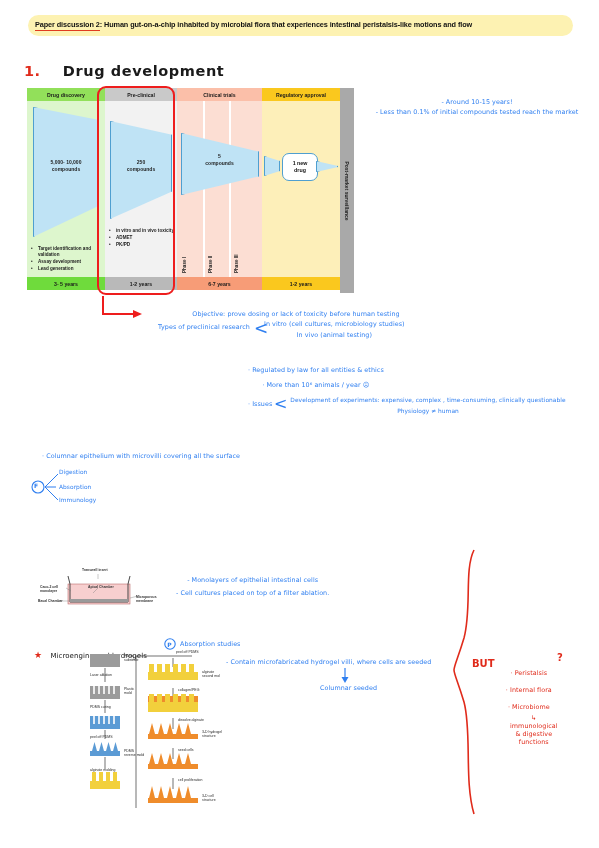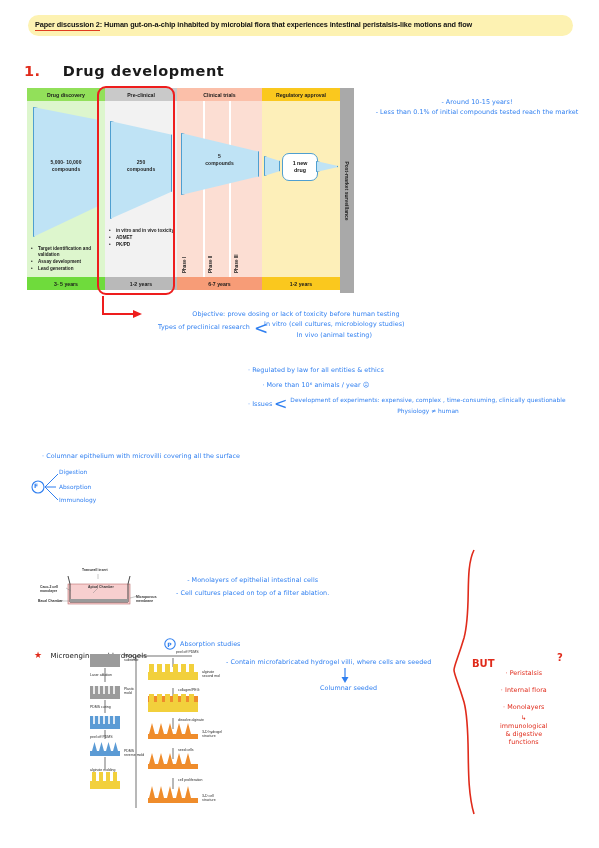--- a/index.html
+++ b/index.html
@@ -364,18 +364,18 @@
     <path d="M22 2 C12 22, 20 60, 12 90 C6 110, 2 118, 2 122 C2 126, 6 134, 12 154 C20 184, 12 232, 22 266" stroke="#e02b1b" stroke-width="1.6" fill="none"></path>
   </svg>
 
   <div style="position:absolute;left:472px;top:652px;" class="hw red" style2="">
     <span style="font-size:10px;font-weight:bold;color:#e02b1b;" class="hw">BUT</span>
   </div>
 
   <div style="position:absolute;left:500px;top:669px;" class="hw red hwtext">
     <div>· Peristalsis</div>
     <div style="margin-top:8px;">· Internal flora</div>
-    <div style="margin-top:8px;">· Monolayers</div>
-    <div style="margin-top:2px;line-height:8px;">↳ immunological &amp; digestive functions</div>
+    <div style="margin-top:8px;">· Microbiome</div>
+    <div style="margin-top:2px;margin-left:10px;line-height:8px;">↳ immunological &amp; digestive functions</div>
   </div>
   <div style="position:absolute;left:557px;top:652px;font-size:10px;font-weight:bold;" class="hw red">?</div>
 
 </div>
 
 </body></html>

